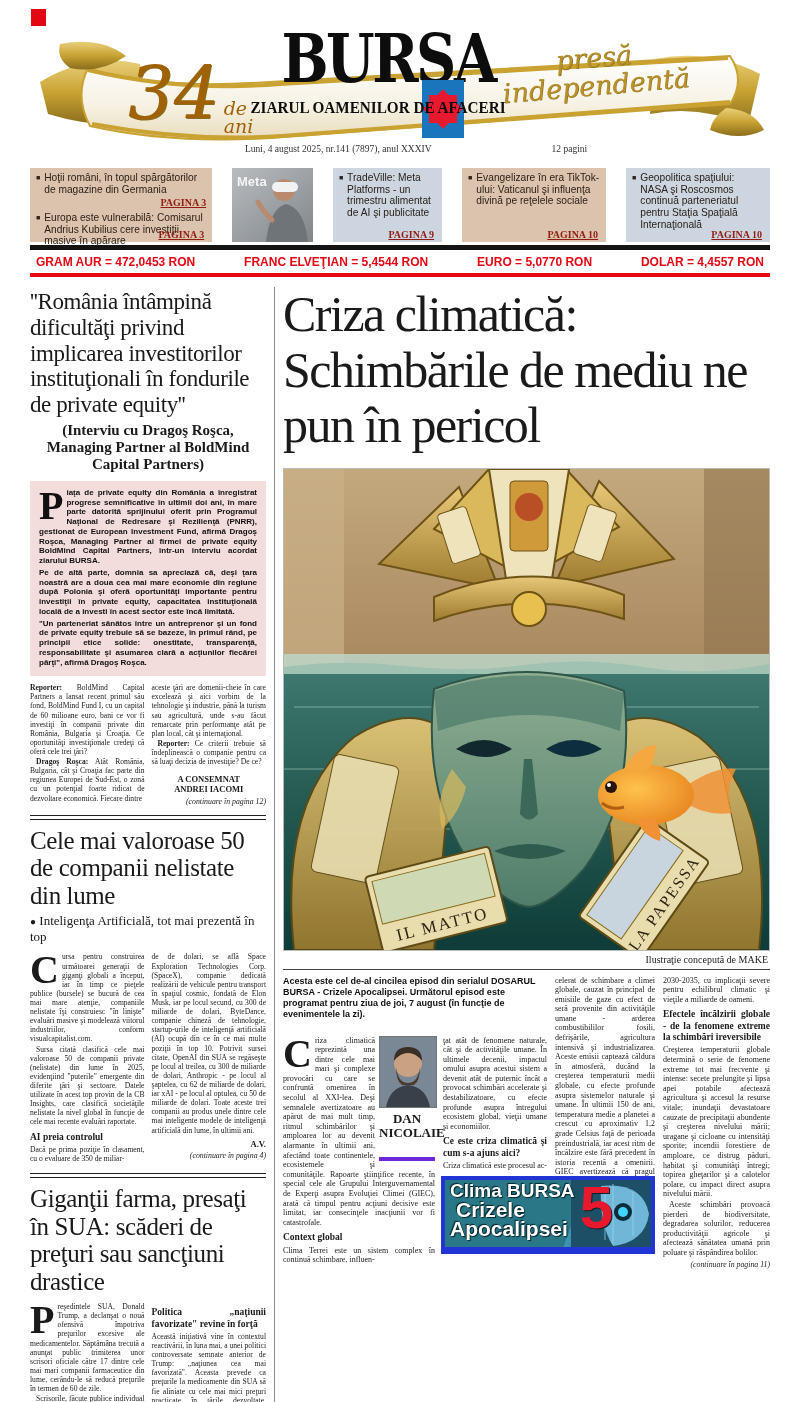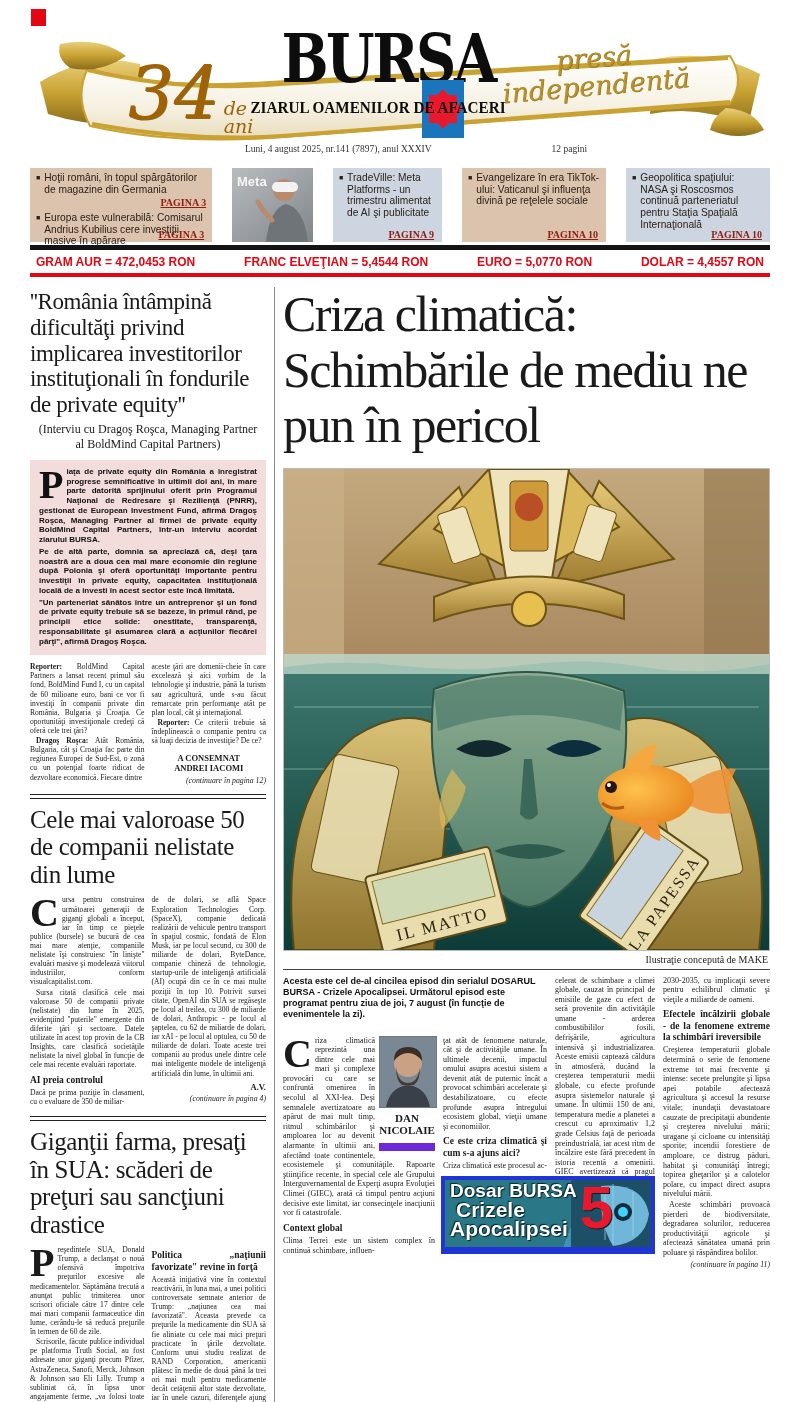--- a/index.html
+++ b/index.html
@@ -51,21 +51,21 @@
   .currency{display:flex;justify-content:space-between;align-items:center;height:23px;
             padding:0 6px;font-family:"Liberation Sans",sans-serif;font-weight:700;
             font-size:12px;color:#e30613;border-bottom:4px solid #e30613;}
 
   
   .cols{display:flex;margin-top:10px;}
   .leftcol{width:240px;padding-right:8px;border-right:1px solid #8a8a8a;}
   .maincol{flex:1;padding-left:8px;}
 
   h2.art{font-size:23px;line-height:1.12;font-weight:400;letter-spacing:-.4px;margin:2px 0 4px;}
-  .subtt{text-align:center;font-size:12px;margin:2px 8px 8px;}
+  .subtt{text-align:center;font-size:15px;margin:2px 8px 8px;font-weight:bold;}
   .leadbox{background:#f3dcdc;padding:7px 9px;font-family:"Liberation Sans",sans-serif;
            font-weight:700;font-size:8px;line-height:1.22;text-align:justify;color:#111;}
   .leadbox p{margin:0 0 2px;}
   .dc{float:left;font-size:40px;line-height:.82;font-weight:700;padding:2px 3px 0 0;
       font-family:"Liberation Serif",serif;}
   .twocol{display:flex;gap:7px;font-size:7.6px;line-height:1.2;text-align:justify;margin-top:7px;}
   .twocol .c{flex:1;}
   .twocol p{margin:0 0 1px;text-indent:6px;}
   .twocol p.ni{text-indent:0;}
   .byline{text-align:center;font-weight:700;font-size:8.5px;margin-top:8px;}
@@ -87,22 +87,22 @@
   .climate p{margin:0 0 1px;text-indent:6px;}
   .climate p.ni{text-indent:0;}
   .intro{position:absolute;left:0;top:6px;width:264px;font-family:"Liberation Sans",sans-serif;
          font-weight:700;font-size:9px;line-height:1.25;text-align:left;color:#111;}
   .ccol1{position:absolute;left:0;top:66px;width:152px;}
   .ccol2{position:absolute;left:160px;top:66px;width:104px;}
   .ccol3{position:absolute;left:272px;top:6px;width:100px;}
   .ccol4{position:absolute;left:380px;top:6px;width:107px;}
   .authorfig{float:right;width:56px;margin:2px 0 2px 4px;text-align:center;}
   .authorfig .ph{width:56px;height:70px;border:1px solid #777;}
-  .authorfig .nm{font-weight:700;font-size:11px;line-height:1.1;margin-top:2px;
-                 border-bottom:8px solid #6d28d9;padding-bottom:7px;}
+  .authorfig .nm{font-weight:700;font-size:13px;line-height:1.1;margin-top:2px;
+                 border-bottom:4px solid #6d28d9;padding-bottom:16px;}
   .banner{position:absolute;left:158px;top:206px;width:214px;height:78px;box-sizing:border-box;
           border:4px solid #2135d6;border-bottom-width:7px;overflow:hidden;cursor:pointer;
           background:linear-gradient(110deg,#2a7887 0%,#2a7887 62%,#3d95b5 62%,#1d4f66 100%);}
   .banner .t{position:absolute;left:5px;top:2px;color:#fff;font-family:"Liberation Sans",sans-serif;
              font-weight:700;line-height:.95;text-shadow:1px 1px 1px #05262e,-1px -1px 1px #05262e;}
   .banner .l1{font-size:19px;}.banner .l2{font-size:21px;margin-left:6px;}.banner .l3{font-size:21px;}
   .banner .five{position:absolute;right:38px;top:-8px;color:#e8192c;font-family:"Liberation Sans",sans-serif;
              font-weight:700;font-size:60px;text-shadow:1px 1px 0 #05262e;z-index:3;}
   .robot{position:absolute;right:0;top:0;height:100%;}
 </style>
@@ -239,20 +239,24 @@
               </div>
               <div class="cont">(continuare în pagina 12)</div>
             </div>
           </div>
         </article>
 
         <div class="divider"></div>
 
         <article>
           <h2 class="art2">Cele mai valoroase 50 de companii nelistate din lume</h2>
+          <div class="bulletline">
+            <span class="dot">●</span>
+            <span>Inteligenţa Artificială, tot mai prezentă în top</span>
+          </div>
           <div class="twocol">
             <div class="c">
               <p class="ni"><span class="dc">C</span><span>ursa pentru construirea următoarei generaţii de giganţi globali a început, iar în timp ce pieţele publice (bursele) se bucură de cea mai mare atenţie, companiile nelistate îşi construiesc "în linişte" evaluări masive şi modelează viitorul industriilor, conform visualcapitalist.com.</span></p>
               <p>Sursa citată clasifică cele mai valoroase 50 de companii private (nelistate) din lume în 2025, evidenţiind "puterile" emergente din diferite ţări şi sectoare. Datele utilizate în acest top provin de la CB Insights, care clasifică societăţile nelistate la nivel global în funcţie de cele mai recente evaluări raportate.</p>
               <h4 class="sh">AI preia controlul</h4>
               <p class="ni">Dacă pe prima poziţie în clasament, cu o evaluare de 350 de miliar-</p>
             </div>
             <div class="c">
               <p class="ni">de de dolari, se află Space Exploration Technologies Corp. (SpaceX), companie dedicată realizării de vehicule pentru transport în spaţiul cosmic, fondată de Elon Musk, iar pe locul secund, cu 300 de miliarde de dolari, ByteDance, companie chineză de tehnologie, startup-urile de inteligenţă artificială (AI) ocupă din ce în ce mai multe poziţii în top 10. Potrivit sursei citate, OpenAI din SUA se regăseşte pe locul al treilea, cu 300 de miliarde de dolari, Anthropic - pe locul al şaptelea, cu 62 de miliarde de dolari, iar xAI - pe locul al optulea, cu 50 de miliarde de dolari. Toate aceste trei companii au produs unele dintre cele mai inteligente modele de inteligenţă artificială din lume, în ultimii ani.</p>
               <div class="sig">A.V.</div>
@@ -417,21 +421,21 @@
               <path d="M30 6 Q72 2 78 34 Q74 62 42 66 Q28 44 30 6 Z" fill="#6fb6d8"></path>
               <circle cx="52" cy="32" r="9" fill="#0a2c3c"></circle>
               <circle cx="52" cy="32" r="5" fill="#3fd4ff"></circle>
               <g stroke="#9fd8ee" stroke-width="1" opacity=".7">
                 <path d="M34 8 V60"></path>
                   <path d="M42 4 V64"></path>
                   <path d="M62 12 V56"></path>
               </g>
             </svg>
             <div class="t">
-              <div class="l1">Dosar BURSA</div>
+              <div class="l1">Clima BURSA</div>
               <div class="l2">Crizele</div>
               <div class="l3">Apocalipsei</div>
             </div>
             <div class="five">5</div>
           </div>
         </div>
       </section>
     </main>
   </div>
 </div>

